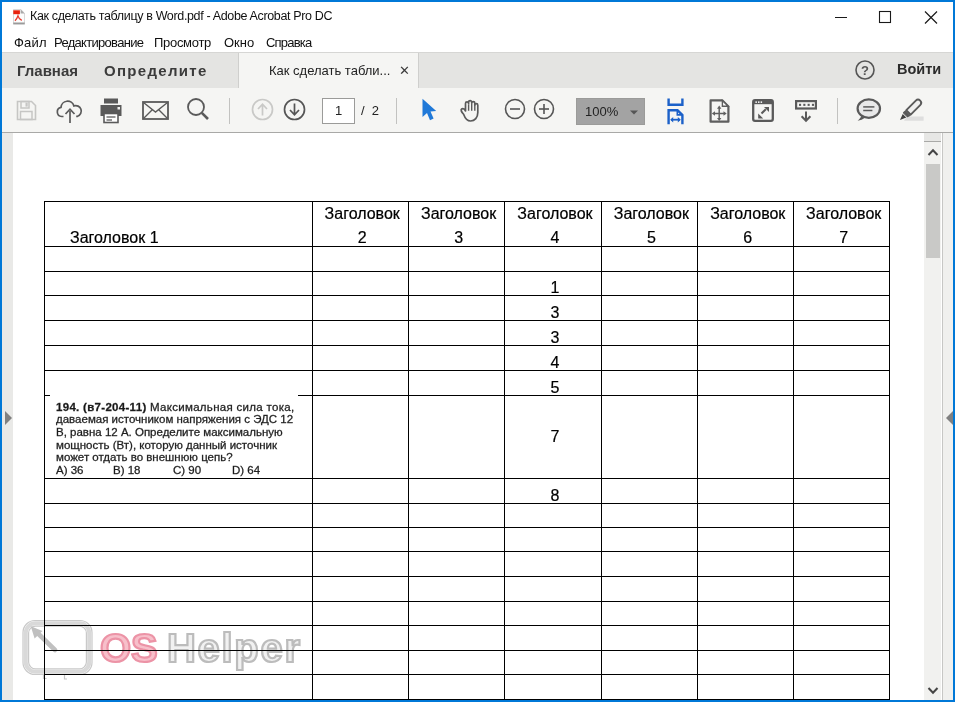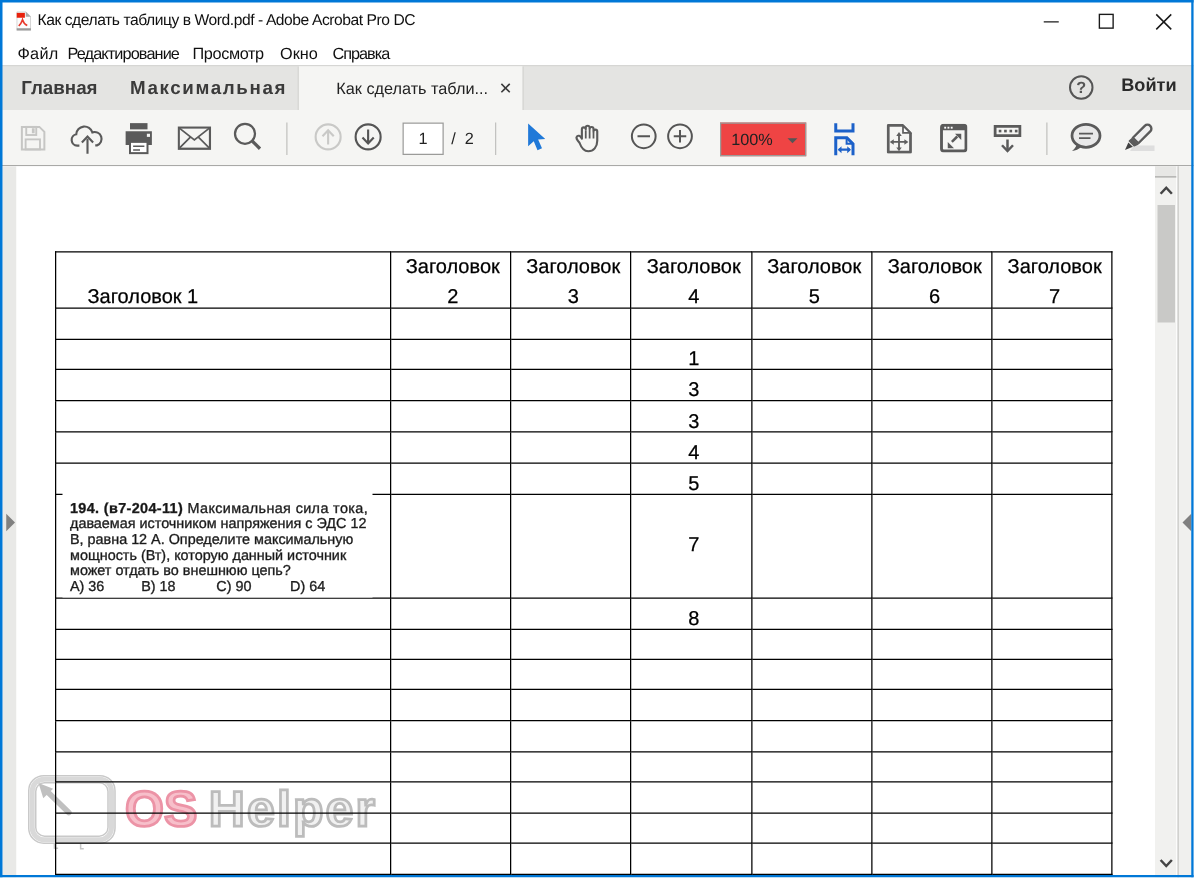--- a/index.html
+++ b/index.html
@@ -21,21 +21,21 @@
 #activetab { position:absolute; left:238px; top:0px; width:181px; height:36px; background:#f5f5f3; border-left:1px solid #cfcfcd; border-right:1px solid #cfcfcd; }
 #activetab .tabname { position:absolute; left:30px; top:10px; font-size:13px; font-weight:normal; color:#222; }
 #tabclose { position:absolute; left:160px; top:10px; font-size:13px; color:#3a3a3a; font-weight:normal; }
 #signin { position:absolute; left:897px; top:8px; font-size:14.5px; font-weight:bold; color:#2b2b2b; }
 
 #toolbar { position:absolute; left:0; top:88px; width:955px; height:45px; background:#f5f5f3; border-bottom:1px solid #a9a9a7; }
 .tico { position:absolute; }
 .tsep { position:absolute; top:10px; width:1px; height:26px; background:#c2c2c0; }
 #pagebox { position:absolute; left:322px; top:10px; width:33px; height:26px; background:#fff; border:1px solid #9b9b99; font-size:13px; color:#222; text-align:center; line-height:24px; }
 #pagecount { position:absolute; left:361px; top:15px; font-size:13px; color:#222; }
-#zoombox { position:absolute; left:576px; top:10px; width:69px; height:27px; background:#ef4444; border:1px solid #9b9b99; }
+#zoombox { position:absolute; left:576px; top:10px; width:69px; height:27px; background:#a3a3a3; border:1px solid #9b9b99; }
 #zoombox .zt { position:absolute; left:8px; top:5px; font-size:13px; color:#222; }
 
 #docarea { position:absolute; left:0; top:133px; width:955px; height:569px; background:#fff; }
 #leftstrip { position:absolute; left:2px; top:0; width:11px; height:569px; background:#e9e9e7; }
 #vscroll { position:absolute; left:924px; top:0; width:17px; height:569px; background:#f1f1ef; }
 #vthumb { position:absolute; left:1.5px; top:31px; width:14px; height:94px; background:#c9c9c7; }
 #rightstrip { position:absolute; left:942px; top:0; width:11px; height:569px; background:#f0f0ee; border-left:1px solid #c7c7c5; }
 
 #tbl { position:absolute; left:44px; top:68px; border-collapse:collapse; table-layout:fixed; }
 #tbl td { border:1px solid #000; font-size:16px; color:#000; vertical-align:bottom; padding:0; overflow:hidden; line-height:15px; -webkit-text-stroke:0.2px #000; }
@@ -78,21 +78,21 @@
   </div>
   <div id="menubar">
     <span class="mitem" style="left:14px;letter-spacing:0.2px;">Файл</span>
     <span class="mitem" style="left:54px;letter-spacing:-0.7px;">Редактирование</span>
     <span class="mitem" style="left:154px;letter-spacing:-0.3px;">Просмотр</span>
     <span class="mitem" style="left:224px;">Окно</span>
     <span class="mitem" style="left:266px;letter-spacing:-0.8px;">Справка</span>
   </div>
   <div id="tabbar">
     <span class="tabtxt" style="left:17px;">Главная</span>
-    <span class="tabtxt" style="left:104px;letter-spacing:1.3px;">Максимальная</span>
+    <span class="tabtxt" style="left:104px;letter-spacing:1.3px;">Определите</span>
     <div id="activetab">
         <span class="tabname">Как сделать табли...</span>
         <span id="tabclose">✕</span>
       </div>
     <svg style="position:absolute;left:854px;top:6px;" width="22" height="22" viewBox="0 0 22 22">
       <circle cx="11" cy="11" r="9" fill="none" stroke="#555" stroke-width="1.6"></circle>
       <text x="11" y="15.5" font-size="13" font-weight="bold" fill="#555" text-anchor="middle" font-family="Liberation Sans">?</text>
     </svg>
     <span id="signin">Войти</span>
   </div>

